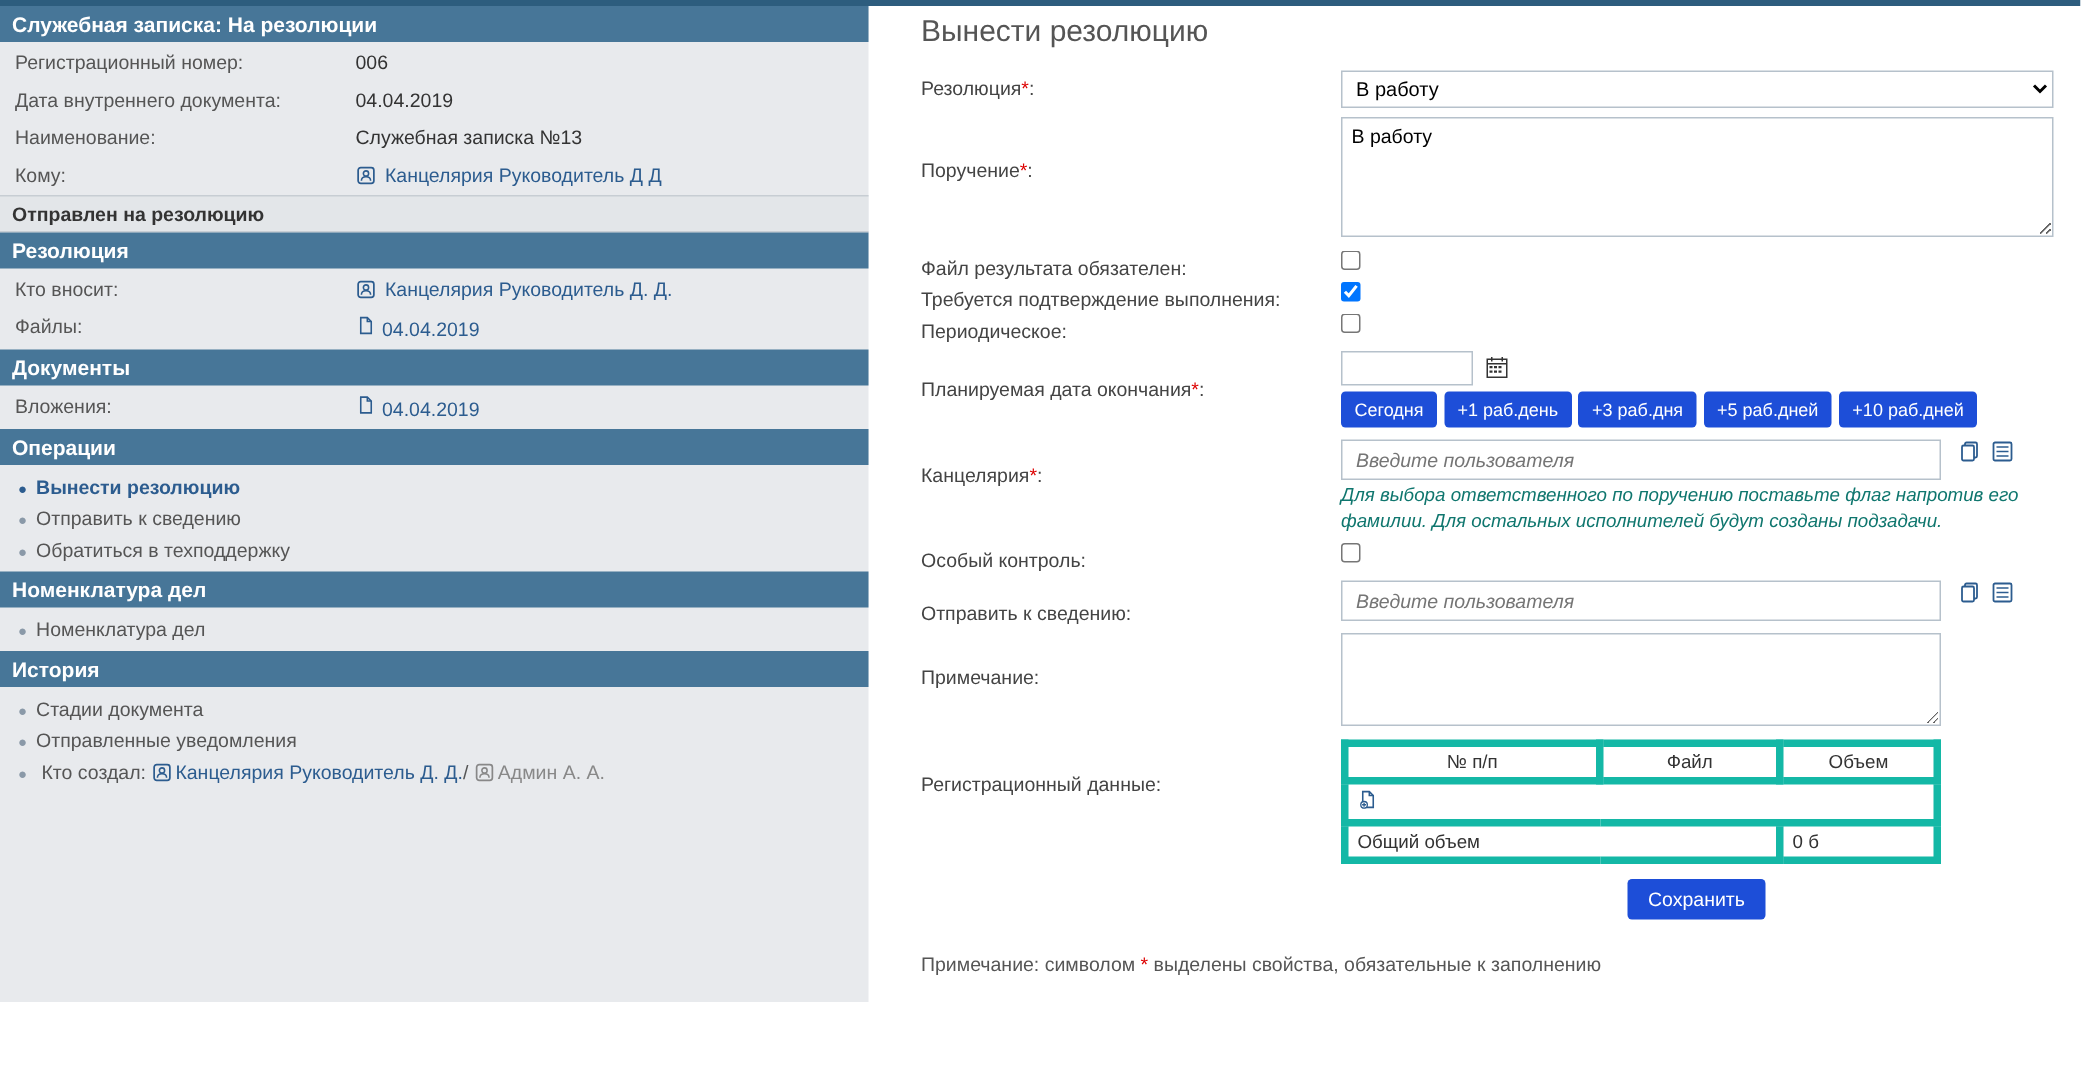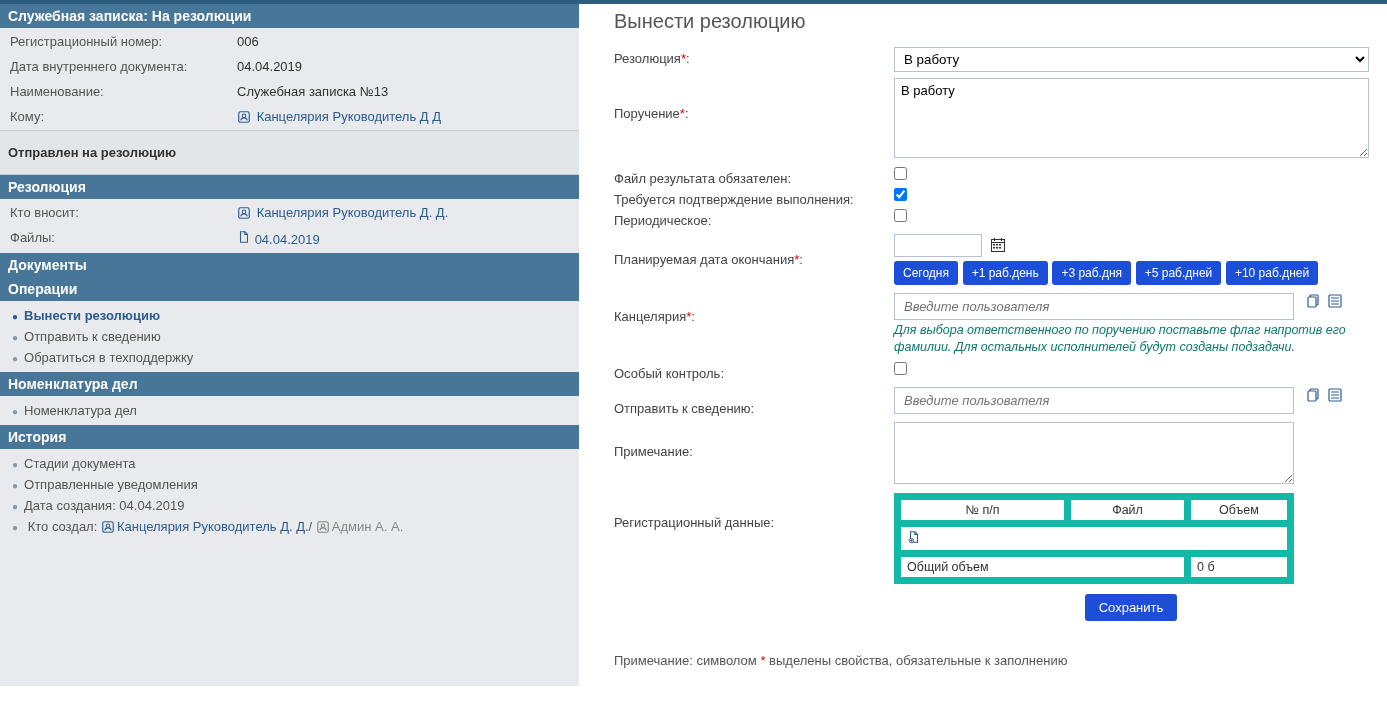--- a/index.html
+++ b/index.html
@@ -9,21 +9,21 @@
 .left-panel { width: 579px; background: #e8eaed; }
 .right-panel { flex: 1; padding: 0 18px 18px 35px; }
 .section-header { background: #477698; color: #fff; font-weight: bold; padding: 4px 8px; font-size: 14px; }
 .info-table { width: 100%; }
 .info-table td { padding: 4px 8px; vertical-align: top; }
 .info-table td:first-child { width: 225px; color: #555; }
 .link { color: #2c5c8f; cursor: pointer; }
 .icon-user { display: inline-block; width: 14px; height: 14px; vertical-align: text-bottom; margin-right: 2px; }
 .icon-user svg { width: 14px; height: 14px; }
 .icon-file svg { width: 14px; height: 14px; }
-.sub-header { background: #e3e6e9; font-weight: bold; padding: 14px 8px; border-top: 1px solid #c7cdd3; border-bottom: 1px solid #c7cdd3; }
+.sub-header { background: #e3e6e9; font-weight: bold; padding: 4px 8px; border-top: 1px solid #c7cdd3; border-bottom: 1px solid #c7cdd3; }
 .op-list { list-style: none; padding: 4px 0; }
 .op-list li { padding: 3px 12px; color: #555; }
 .op-list li:before { content: "●"; color: #8a99a8; margin-right: 6px; font-size: 10px; }
 .op-list li.active { color: #2c5c8f; font-weight: bold; }
 .op-list li.active:before { color: #2c5c8f; }
 .right-title { font-size: 20px; color: #555; padding: 6px 0 14px 0; }
 .form-row { display: flex; align-items: flex-start; margin-bottom: 6px; }
 .form-label { width: 280px; color: #444; padding-top: 4px; font-size: 13px; }
 .req { color: #d00; }
 .form-val { flex: 1; }
@@ -32,24 +32,24 @@
 textarea.med { height: 62px; }
 input[type=text].short { width: 88px; padding: 3px 5px; border: 1px solid #b6c1cb; }
 .cal-icon { display: inline-block; vertical-align: middle; margin-left: 4px; cursor: pointer; }
 .btn-row { margin-top: 4px; }
 .btn { display: inline-block; background: #1d4ed8; color: #fff; border: none; padding: 5px 9px; font-size: 12px; border-radius: 3px; cursor: pointer; margin-right: 1px; }
 .user-input { width: 400px; padding: 5px 9px; border: 1px solid #b6c1cb; background: #fff; font-size: 13px; font-style: italic; color: #a21caf; }
 .hint { color: #0f766e; font-style: italic; font-size: 12.5px; margin-top: 2px; line-height: 1.35; }
 .side-icons { display: inline-block; vertical-align: top; margin-left: 6px; }
 .side-icons span { margin-left: 2px; cursor: pointer; }
 .add-table { width: 400px; border-collapse: collapse; }
-.add-table th, .add-table td { border: 7px solid #14b8a6; padding: 3px 6px; text-align: center; font-weight: normal; font-size: 12.5px; }
+.add-table th, .add-table td { border: 5px solid #14b8a6; padding: 3px 6px; text-align: center; font-weight: normal; font-size: 12.5px; }
 .add-table .left { text-align: left; }
 .save-row { text-align: center; margin-top: 10px; }
-.footnote { margin-top: 32px; color: #555; font-size: 13px; }
+.footnote { margin-top: 22px; color: #555; font-size: 13px; }
 .checkbox { cursor: pointer; }
 </style>
 </head>
 <body>
 
 <div class="topbar"></div>
 <div class="container">
   <div class="left-panel">
     <div class="section-header">Служебная записка: На резолюции</div>
     <table class="info-table">
@@ -100,35 +100,48 @@
           <span class="icon-file"><svg viewBox="0 0 16 16">
                     <path d="M4 2h5l3 3v9H4z" fill="none" stroke="#2c5c8f" stroke-width="1.2"></path>
                     <path d="M9 2v3h3" fill="none" stroke="#2c5c8f" stroke-width="1.2"></path>
                   </svg></span>
           <span>04.04.2019</span>
         </span></td>
           </tr>
     </tbody>
       </table>
     <div class="section-header">Документы</div>
+    <table class="info-table">
+      <tbody>
+          <tr>
+            <td>Вложения:</td>
+        <td><span class="link">
+          <span class="icon-file"><svg viewBox="0 0 16 16">
+                    <path d="M4 2h5l3 3v9H4z" fill="none" stroke="#2c5c8f" stroke-width="1.2"></path>
+                    <path d="M9 2v3h3" fill="none" stroke="#2c5c8f" stroke-width="1.2"></path>
+                  </svg></span>
+          <span>04.04.2019</span>
+        </span></td>
+          </tr>
+    </tbody>
+      </table>
     <div class="section-header">Операции</div>
     <ul class="op-list">
       <li class="active">Вынести резолюцию</li>
       <li>Отправить к сведению</li>
       <li>Обратиться в техподдержку</li>
     </ul>
     <div class="section-header">Номенклатура дел</div>
     <ul class="op-list">
       <li>Номенклатура дел</li>
     </ul>
     <div class="section-header">История</div>
     <ul class="op-list">
       <li>Стадии документа</li>
       <li>Отправленные уведомления</li>
-      <li>Дата создания: 04.04.2019</li>
       <li>
         <span>Кто создал:</span>
         <span class="link">
           <span class="icon-user"><svg viewBox="0 0 16 16">
                 <rect x="2" y="2" width="12" height="12" rx="2" fill="none" stroke="#2c5c8f" stroke-width="1.3"></rect>
                 <circle cx="8" cy="6.5" r="2" fill="none" stroke="#2c5c8f" stroke-width="1.2"></circle>
                 <path d="M4.5 12c0-1.8 1.5-3 3.5-3s3.5 1.2 3.5 3" fill="none" stroke="#2c5c8f" stroke-width="1.2"></path>
               </svg></span><span>Канцелярия Руководитель Д. Д.</span></span><span>/</span><span style="color:#888">
           <span class="icon-user"><svg viewBox="0 0 16 16">
                 <rect x="2" y="2" width="12" height="12" rx="2" fill="none" stroke="#888" stroke-width="1.3"></rect>

